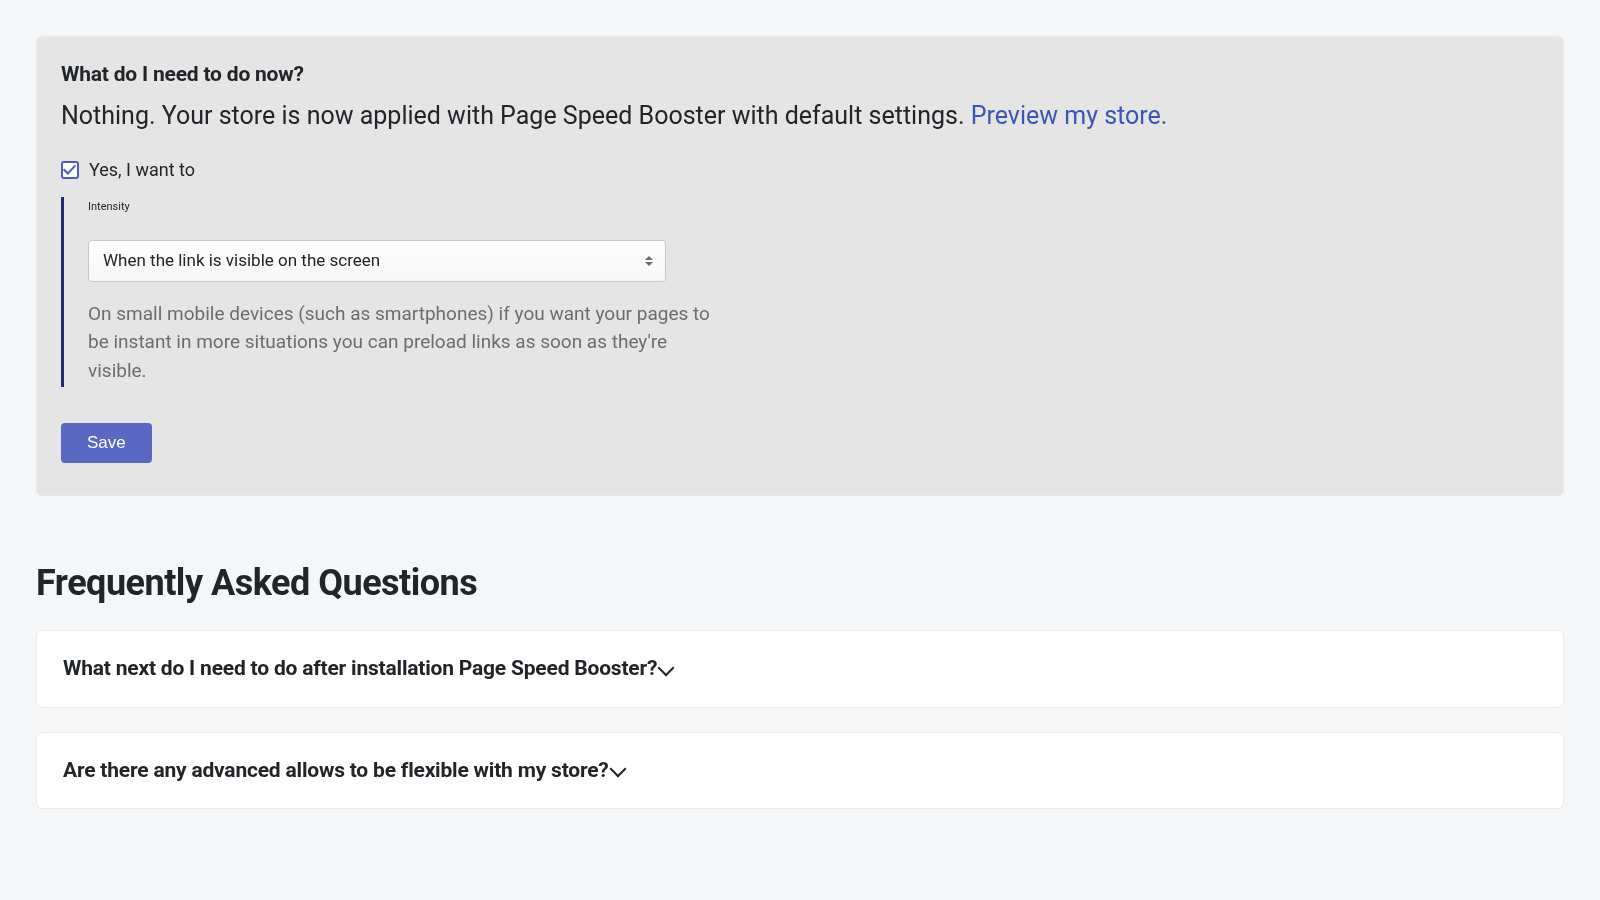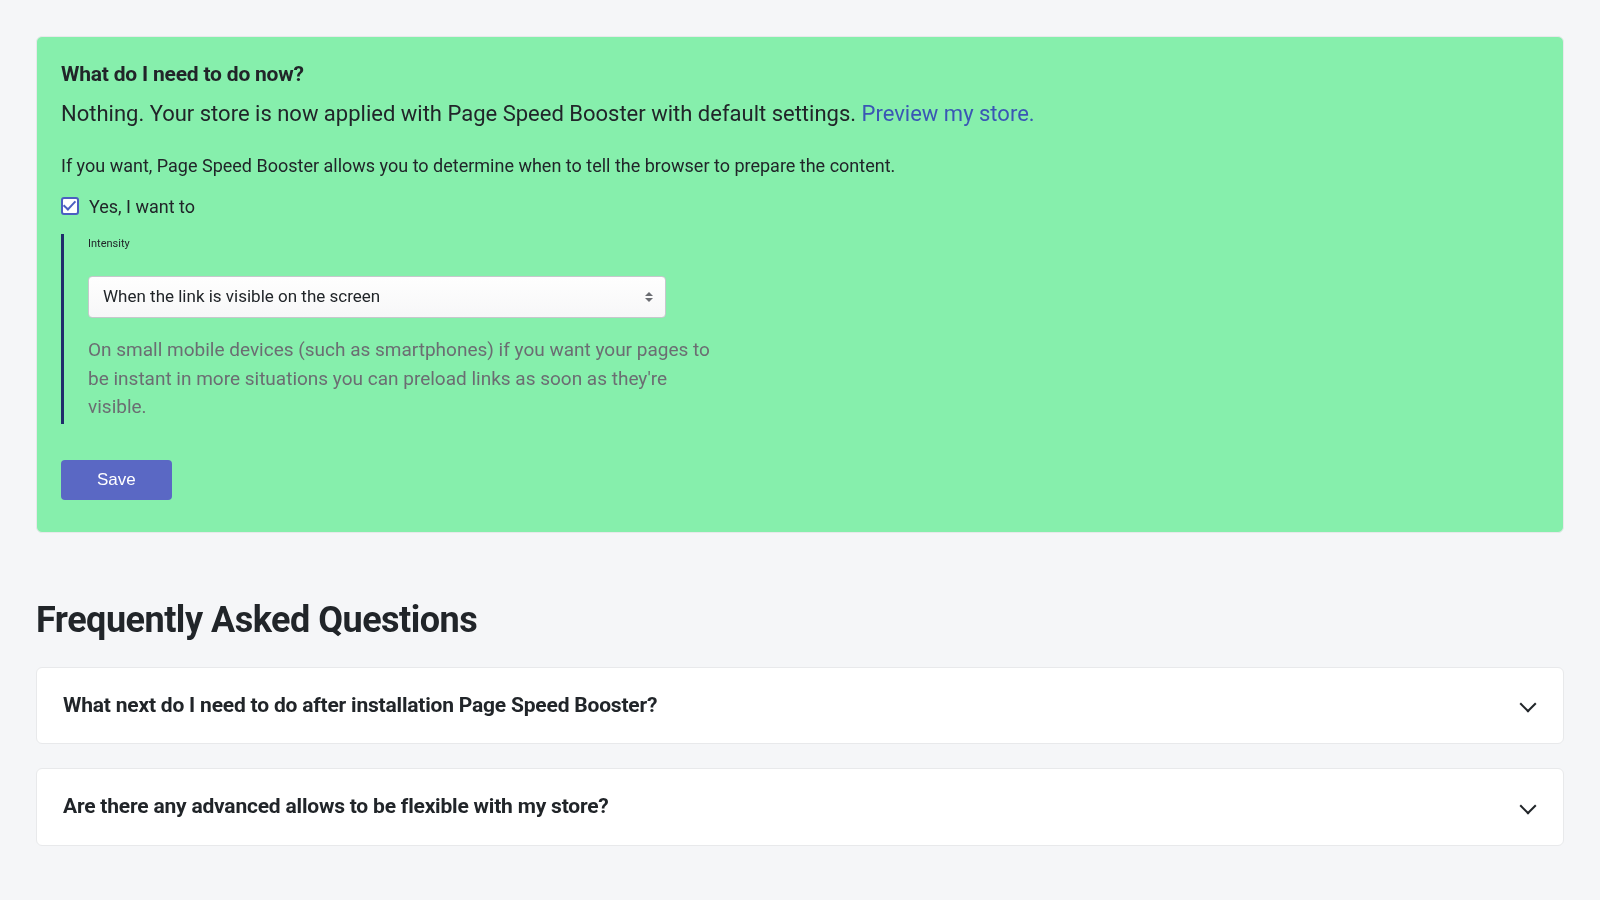--- a/index.html
+++ b/index.html
@@ -5,34 +5,34 @@
   * { box-sizing: border-box; margin: 0; padding: 0; }
   body {
     background: #f5f6f8;
     font-family: -apple-system, BlinkMacSystemFont, "Segoe UI", Roboto, sans-serif;
     color: #212529;
     font-size: 18px;
     line-height: 1.5;
     padding: 36px;
   }
   .card {
-    background: #86efac;
+    background: #e5e5e5;
     border: 1px solid #e8e9eb;
     border-radius: 6px;
     padding: 22px 24px 24px 24px;
     margin-bottom: 60px;
   }
   .q-title {
     font-size: 21px;
     font-weight: 700;
     margin-bottom: 6px;
     letter-spacing: -0.2px;
   }
   .intro {
-    font-size: 22px;
+    font-size: 25px;
     color: #212529;
     margin-bottom: 22px;
   }
   a.inline-link {
     color: #3a56b4;
     text-decoration: none;
   }
   .sub {
     font-size: 18px;
     color: #212529;
@@ -113,21 +113,21 @@
   .help {
     font-size: 19px;
     color: #6b6d72;
     max-width: 640px;
   }
   .save-btn {
     background: #5a68c4;
     color: #fff;
     border: none;
     border-radius: 4px;
-    padding: 10px 36px;
+    padding: 10px 26px;
     font-size: 17px;
     cursor: pointer;
     margin-top: 18px;
     margin-bottom: 8px;
   }
   .note {
     font-size: 17px;
     color: #3a3c40;
   }
   h1.faq-title {
@@ -136,21 +136,20 @@
     letter-spacing: -0.5px;
     margin-bottom: 20px;
   }
   .faq-item {
     background: #fff;
     border: 1px solid #e8e9eb;
     border-radius: 6px;
     padding: 22px 26px;
     display: flex;
     align-items: center;
-    justify-content: space-between;
     margin-bottom: 24px;
     cursor: pointer;
   }
   .faq-q {
     font-size: 21px;
     font-weight: 700;
     letter-spacing: -0.2px;
   }
   .chevron {
     width: 18px; height: 18px;
@@ -168,21 +167,20 @@
   }
 </style>
 </head>
 <body>
 
 <div class="card">
   <div class="q-title">What do I need to do now?</div>
   <div class="intro">
     <span>Nothing. Your store is now applied with Page Speed Booster with default settings. </span><a class="inline-link" href="#">Preview my store.</a>
   </div>
-  <div class="sub">If you want, Page Speed Booster allows you to determine when to tell the browser to prepare the content.</div>
 
   <div class="checkbox-row">
     <span class="cbox checked"></span>
     <span class="cb-label">Yes, I want to</span>
   </div>
 
   <div class="indent-block">
     <div class="field-label">Intensity</div>
     <div class="select">
       <span>When the link is visible on the screen</span>

